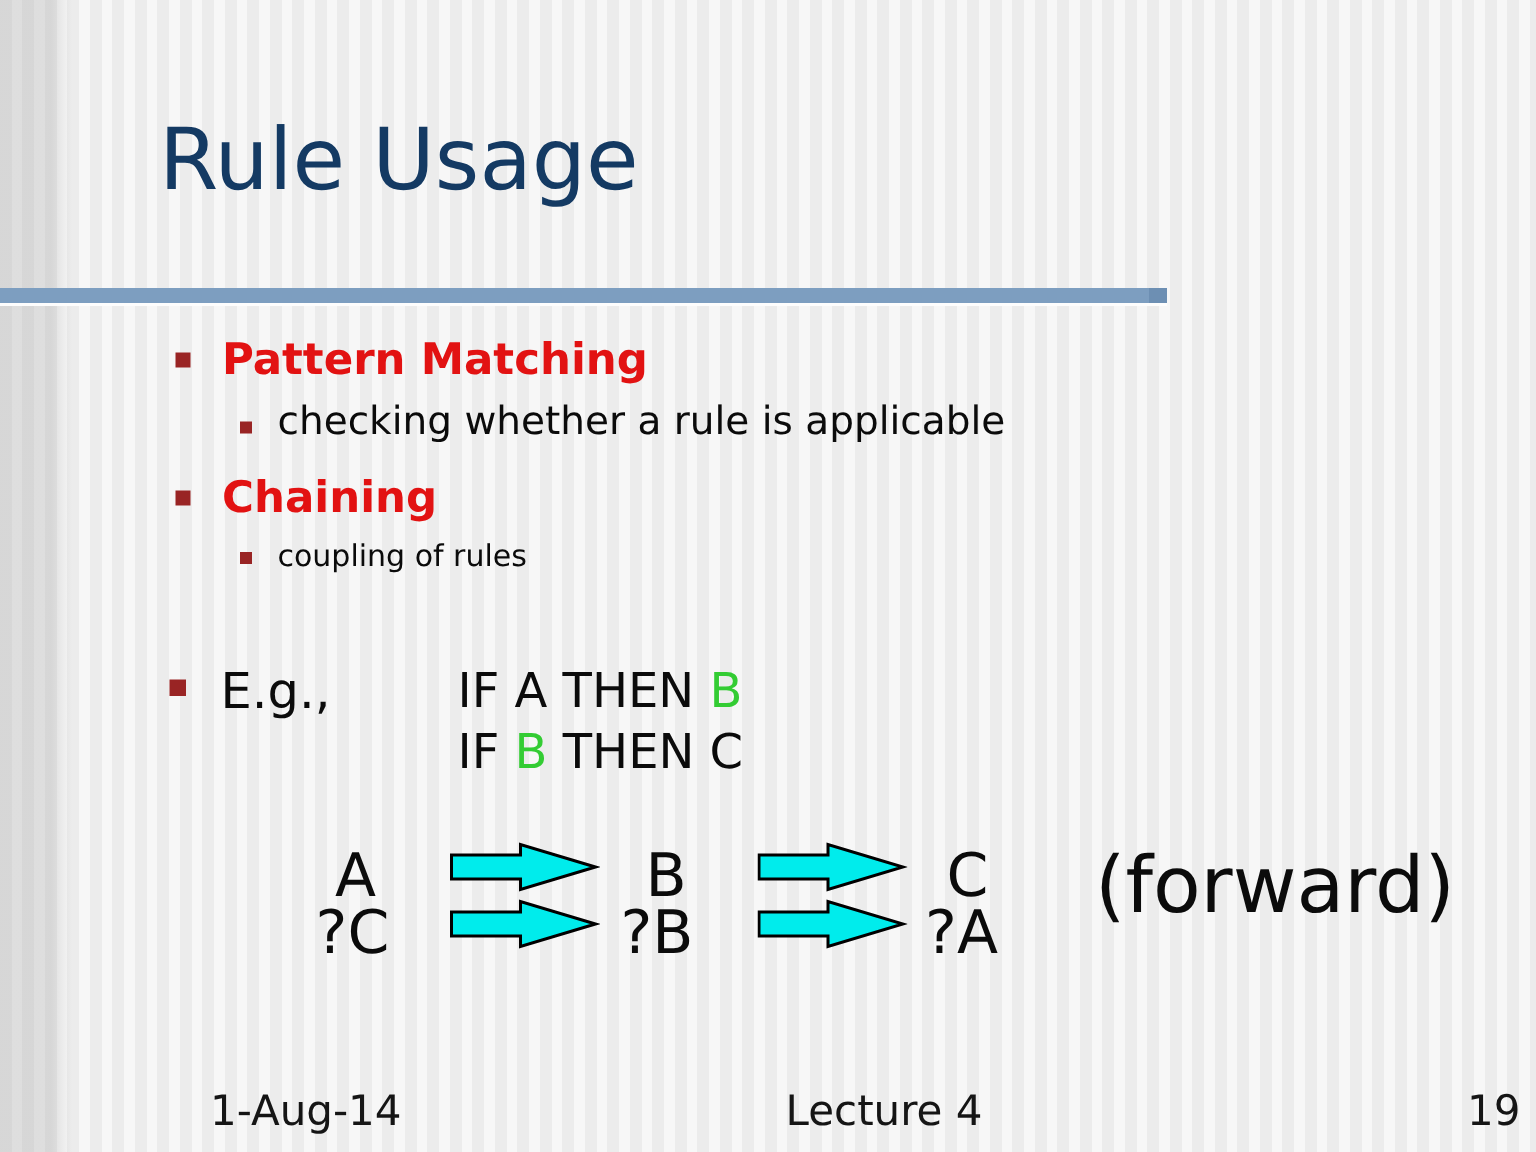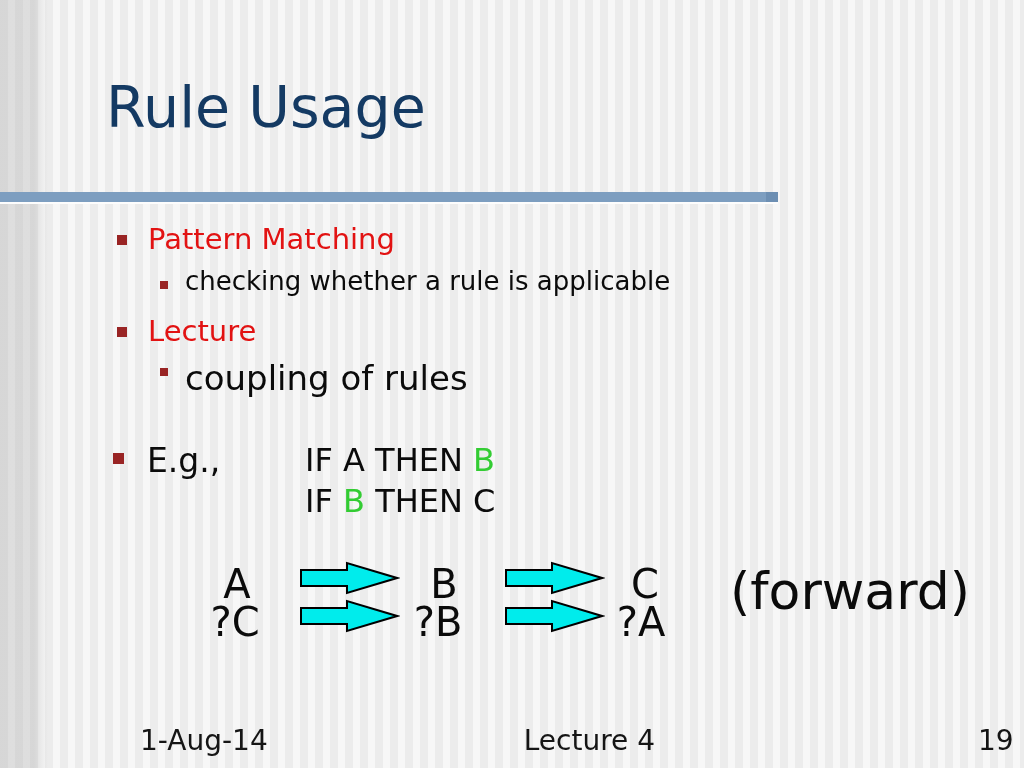--- a/index.html
+++ b/index.html
@@ -21,21 +21,21 @@
   .accent-line{
     position:absolute;left:0;top:192px;width:778px;height:10px;
     background:#7d9ec0;
     box-shadow:0 2px 0 #fdfdfd;
   }
   .accent-line .endcap{
     position:absolute;right:0;top:0;width:12px;height:10px;background:#6d8fb3;
   }
   .sq{position:absolute;background:#992424;}
   .txt{position:absolute;color:#0b0b0b;white-space:nowrap;}
-  .red{color:#e21212;}
+  .red{color:#e21212;font-weight:bold;}
   .green{color:#33cc33;}
   .diagram-letter{transform:translateX(-50%);}
   .arrow{position:absolute;width:100px;height:34px;}
   .footer-txt{position:absolute;top:724px;font-size:28px;color:#151515;white-space:nowrap;}
 </style>
 </head>
 <body>
 
 <div class="slide">
 
@@ -45,24 +45,24 @@
     <span class="endcap"></span>
   </div>
 
   <span class="sq" style="left:117px;top:235px;width:10px;height:10px"></span>
   <span class="txt red" style="left:148px;top:222px;font-size:29px">Pattern Matching</span>
 
   <span class="sq" style="left:160px;top:281px;width:8px;height:8px"></span>
   <span class="txt" style="left:185px;top:266px;font-size:26px">checking whether a rule is applicable</span>
 
   <span class="sq" style="left:117px;top:327px;width:10px;height:10px"></span>
-  <span class="txt red" style="left:148px;top:314px;font-size:29px">Lecture</span>
+  <span class="txt red" style="left:148px;top:314px;font-size:29px">Chaining</span>
 
   <span class="sq" style="left:160px;top:368px;width:8px;height:8px"></span>
-  <span class="txt" style="left:185px;top:358px;font-size:34px">coupling of rules</span>
+  <span class="txt" style="left:185px;top:358px;font-size:20px">coupling of rules</span>
 
   <span class="sq" style="left:113px;top:453px;width:11px;height:11px"></span>
   <span class="txt" style="left:147px;top:441px;font-size:33px">E.g.,</span>
 
   <span class="txt" style="left:305px;top:482px;font-size:32px"><span>IF </span><span class="green">B</span><span> THEN C</span></span>
 
   <span class="txt" style="left:305px;top:441px;font-size:32px"><span>IF A THEN </span><span class="green">B</span><span></span></span>
 
   <span class="txt diagram-letter" style="left:237px;top:561px;font-size:40px">A</span>
   <svg class="arrow" style="left:300px;top:561px" viewBox="0 0 100 34">

